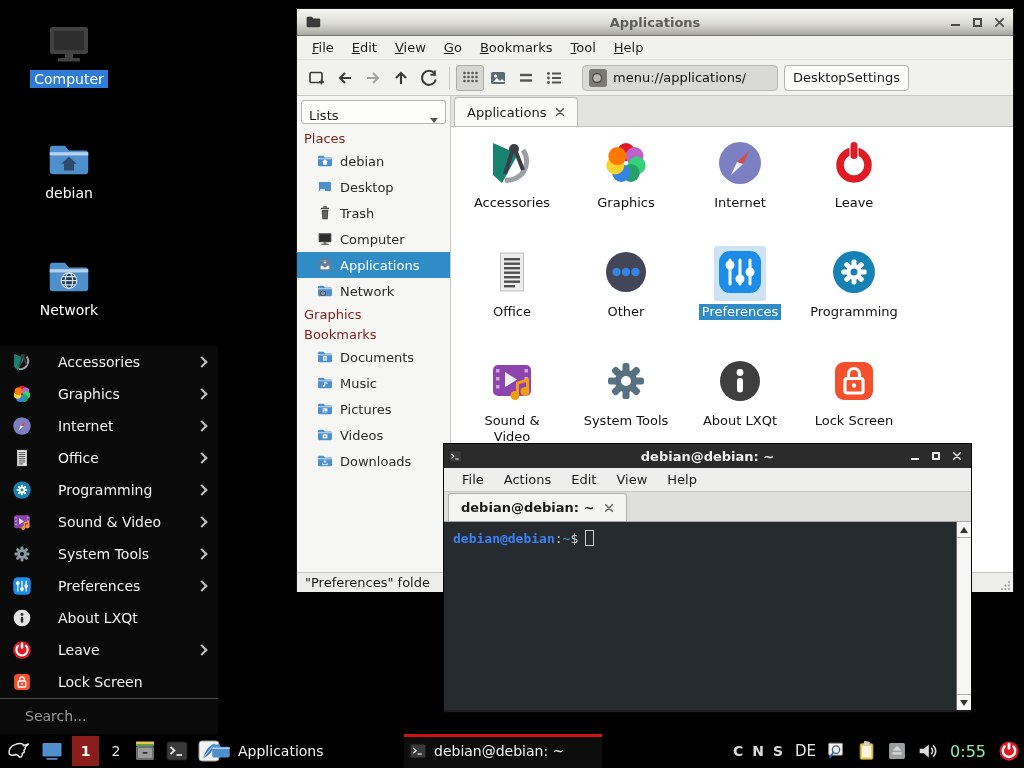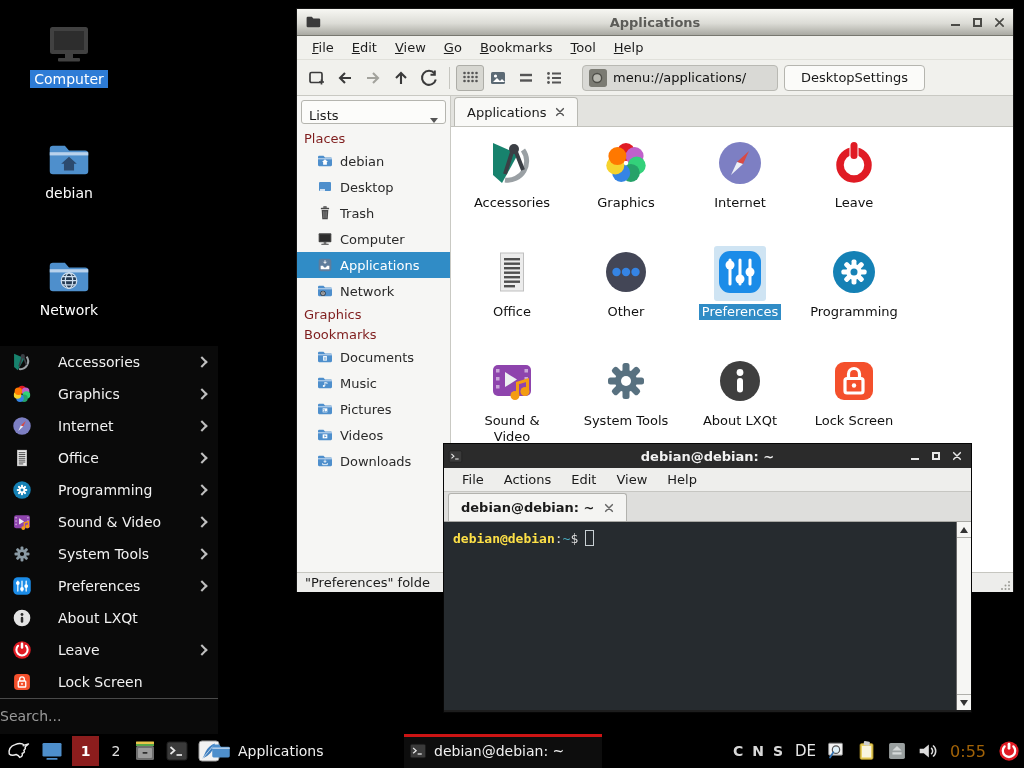--- a/index.html
+++ b/index.html
@@ -28,21 +28,21 @@
   .ctrl-glyph-max { width:9px; height:9px; border:2px solid #4a4a46; }
   .fm-menubar { height:24px; background:#f1f1ed; display:flex; align-items:center; padding-left:6px; border-bottom:1px solid #e0e0da; }
   .fm-mi { display:inline-block; padding:2px 9px; color:#1d1d1d; cursor:pointer; }
   .fm-mi::first-letter { text-decoration:underline; }
   .fm-toolbar { height:36px; background:#f1f1ed; display:flex; align-items:center; padding:0 6px; border-bottom:1px solid #c9c9c3; }
   .tbtn { width:28px; height:26px; display:flex; align-items:center; justify-content:center; border-radius:3px; cursor:pointer; }
   .tbtn.pressed { background:#d7d7d1; border:1px solid #adada7; }
   .tsep { width:1px; height:22px; background:#c6c6c0; margin:0 6px; }
   .addressbar { display:flex; align-items:center; gap:6px; width:196px; height:26px; background:#d9d9d5; border:1px solid #b9b9b3; border-radius:4px; padding:0 6px; margin-left:14px; }
   .addressbar span { color:#111; }
-  .ds-btn { height:26px; margin-left:6px; padding:0 16px; display:flex; align-items:center; background:#fbfbf9; border:1px solid #b5b5af; border-radius:4px; cursor:pointer; }
+  .ds-btn { height:26px; margin-left:6px; padding:0 8px; display:flex; align-items:center; background:#fbfbf9; border:1px solid #b5b5af; border-radius:4px; cursor:pointer; }
   .fm-body { display:flex; height:476px; }
   .fm-sidebar { width:154px; background:#f6f6f4; border-right:1px solid #c9c9c3; display:flex; flex-direction:column; }
   .combo { margin:4px; height:24px; background:#fcfcfa; border:1px solid #b5b5af; border-radius:3px; display:flex; align-items:flex-end; padding:0 7px; cursor:pointer; }
   .combo-arrow { margin-left:auto; width:0; height:0; border-left:4px solid transparent; border-right:4px solid transparent; border-top:5px solid #555; }
   .sb-header { padding:3px 0 2px 7px; color:#7f1d1d; }
   .sb-item { height:26px; display:flex; align-items:center; gap:7px; padding-left:20px; cursor:pointer; color:#2a2a2a; }
   .sb-item svg { flex:0 0 auto; }
   .sb-item.sel { background:#308cc6; color:#fff; }
   .fm-main { flex:1; display:flex; flex-direction:column; background:#fff; }
   .fm-tabbar { height:31px; background:#e3e3df; display:flex; align-items:flex-end; border-bottom:1px solid #c2c2bc; }
@@ -62,56 +62,56 @@
   .t-titlebar { height:24px; background:#2b2b2b; display:flex; align-items:center; padding-left:4px; position:relative; }
   .t-title { position:absolute; left:0; right:0; text-align:center; color:#f2f2f2; font-weight:bold; pointer-events:none; }
   .t-titlebar .controls { position:relative; z-index:2; gap:9px; }
   .t-min { width:8px; height:2px; background:#e8e8e8; margin-top:6px; }
   .t-max { width:8px; height:8px; border:2px solid #e8e8e8; }
   .t-menubar { height:24px; background:#eeeeec; display:flex; align-items:center; padding-left:8px; border-bottom:1px solid #c6c6c2; }
   .t-mi { padding:2px 10px; color:#1a1a1a; cursor:pointer; }
   .t-tabbar { height:30px; background:#dededc; display:flex; align-items:flex-end; border-bottom:1px solid #a8a8a4; }
   .t-tab { height:28px; margin-left:4px; padding:0 12px; background:#f4f4f2; border:1px solid #b2b2ae; border-bottom:none; border-radius:3px 3px 0 0; display:flex; align-items:center; gap:10px; font-weight:bold; cursor:pointer; }
   .t-content { position:relative; height:188px; background:#262b2f; font-family:"DejaVu Sans Mono","Liberation Mono",monospace; font-size:13px; padding:8px 24px 0 9px; }
-  .p-user { color:#fde047; font-weight:bold; }
+  .p-user { color:#3b82f6; font-weight:bold; }
   .p-sep  { color:#dcdcdc; }
   .p-path { color:#4aabbf; }
   .p-dollar { color:#dcdcdc; }
   .cursor { display:inline-block; width:9px; height:16px; border:1px solid #c8d0d4; vertical-align:-3px; margin-left:7px; }
   .t-scroll { position:absolute; top:0; right:0; bottom:0; width:15px; background:#f6f6f4; border-left:1px solid #6a6a6a; }
   .t-sbtn { height:16px; display:flex; align-items:center; justify-content:center; cursor:pointer; }
   .t-sbtn.up { border-bottom:1px solid #b0b0ac; }
   .t-sbtn.down { position:absolute; bottom:0; left:0; right:0; border-top:1px solid #b0b0ac; }
   .tri-up { width:0; height:0; border-left:4px solid transparent; border-right:4px solid transparent; border-bottom:6px solid #333; }
   .tri-down { width:0; height:0; border-left:4px solid transparent; border-right:4px solid transparent; border-top:6px solid #333; }
 
   
   #menu { position:absolute; left:0; top:346px; width:218px; height:388px; background:#0a0a0a; }
   .m-item { height:32px; display:flex; align-items:center; padding:0 12px; cursor:pointer; }
   .m-item svg { flex:0 0 auto; }
   .m-label { margin-left:26px; color:#f2f2f2; font-size:14px; }
   .chev { margin-left:auto; width:8px; height:8px; border-top:2px solid #c0c0c0; border-right:2px solid #c0c0c0; transform:rotate(45deg); }
   .m-search { height:34px; border-top:1px solid #4a4a4a; display:flex; align-items:center; }
-  .m-search input { width:100%; background:transparent; border:none; outline:none; color:#9a9a9a; font-size:14px; padding-left:0; font-family:inherit; }
+  .m-search input { width:100%; background:transparent; border:none; outline:none; color:#9a9a9a; font-size:14px; padding-left:25px; font-family:inherit; }
   .m-search input::placeholder { color:#9a9a9a; opacity:1; }
 
   
   #taskbar { position:absolute; left:0; top:734px; width:1024px; height:34px; background:#000; }
   .tb-left { position:absolute; left:4px; top:0; height:34px; display:flex; align-items:center; gap:8px; }
   .ws1 { width:27px; height:30px; background:#8c1d1d; color:#fff; font-weight:bold; font-size:14px; display:flex; align-items:center; justify-content:center; cursor:pointer; }
   .ws2 { width:18px; height:30px; color:#e0e0e0; font-size:14px; display:flex; align-items:center; justify-content:center; cursor:pointer; }
   .tasks { position:absolute; left:206px; top:0; height:34px; display:flex; }
   .task { width:198px; height:34px; display:flex; align-items:center; gap:7px; padding-left:5px; color:#f0f0f0; font-size:14px; position:relative; cursor:pointer; }
   .task.active { background:rgba(255,255,255,0.05); }
   .task.active::before { content:""; position:absolute; left:0; top:0; width:100%; height:3px; background:#cc1414; }
   .task span { white-space:nowrap; overflow:hidden; }
   .tray { position:absolute; right:4px; top:0; height:34px; display:flex; align-items:center; gap:9px; }
   .kbd-led { color:#d8d8d8; font-weight:bold; font-size:14px; letter-spacing:0; }
   .kbd-layout { color:#e8e8e8; font-size:15px; margin-left:3px; }
-  .clock { color:#a16207; font-size:16px; margin:0 3px; cursor:pointer;text-align:right; }
+  .clock { color:#86efac; font-size:16px; margin:0 3px; cursor:pointer;text-align:right; }
   .trayicon { display:flex; align-items:center; justify-content:center; cursor:pointer; }
 </style>
 </head>
 <body>
 
 <div id="screen">
 
 <svg width="0" height="0" style="position:absolute" aria-hidden="true">
 <defs>
 <symbol id="sym-folder" viewBox="0 0 48 48">

